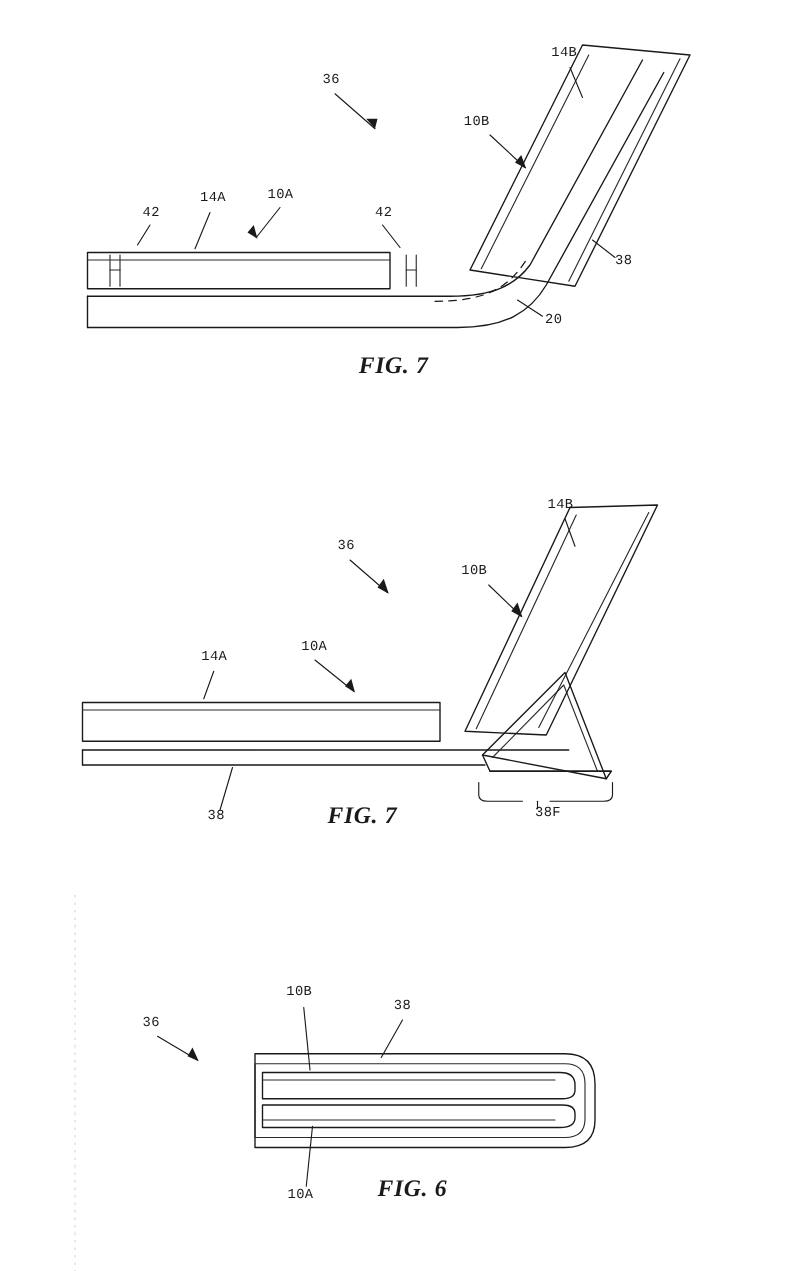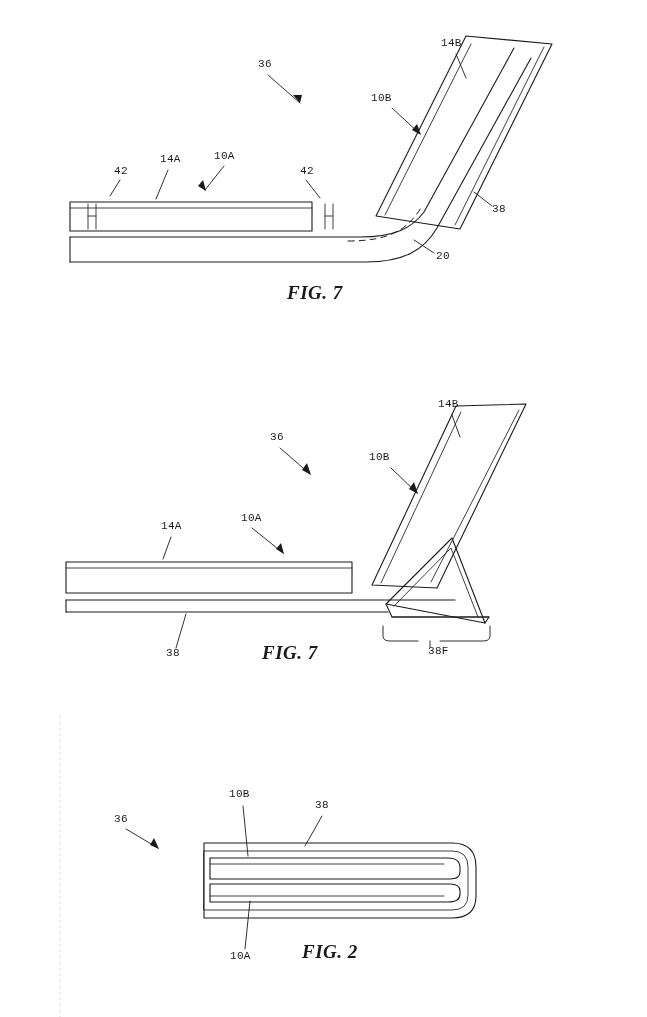--- a/index.html
+++ b/index.html
@@ -199,15 +199,15 @@
   <span class="ref-label" style="left:166px; top:647px;">38</span>
   <span class="ref-label" style="left:428px; top:645px;">38F</span>
 
   <span class="ref-label" style="left:229px; top:788px;">10B</span>
   <span class="ref-label" style="left:315px; top:799px;">38</span>
   <span class="ref-label" style="left:114px; top:813px;">36</span>
   <span class="ref-label" style="left:230px; top:950px;">10A</span>
 
   <span class="fig-caption" style="left:287px; top:282px;">FIG. 7</span>
   <span class="fig-caption" style="left:262px; top:642px;">FIG. 7</span>
-  <span class="fig-caption" style="left:302px; top:941px;">FIG. 2</span>
+  <span class="fig-caption" style="left:302px; top:941px;">FIG. 6</span>
 
 </div>
 
 </body></html>

